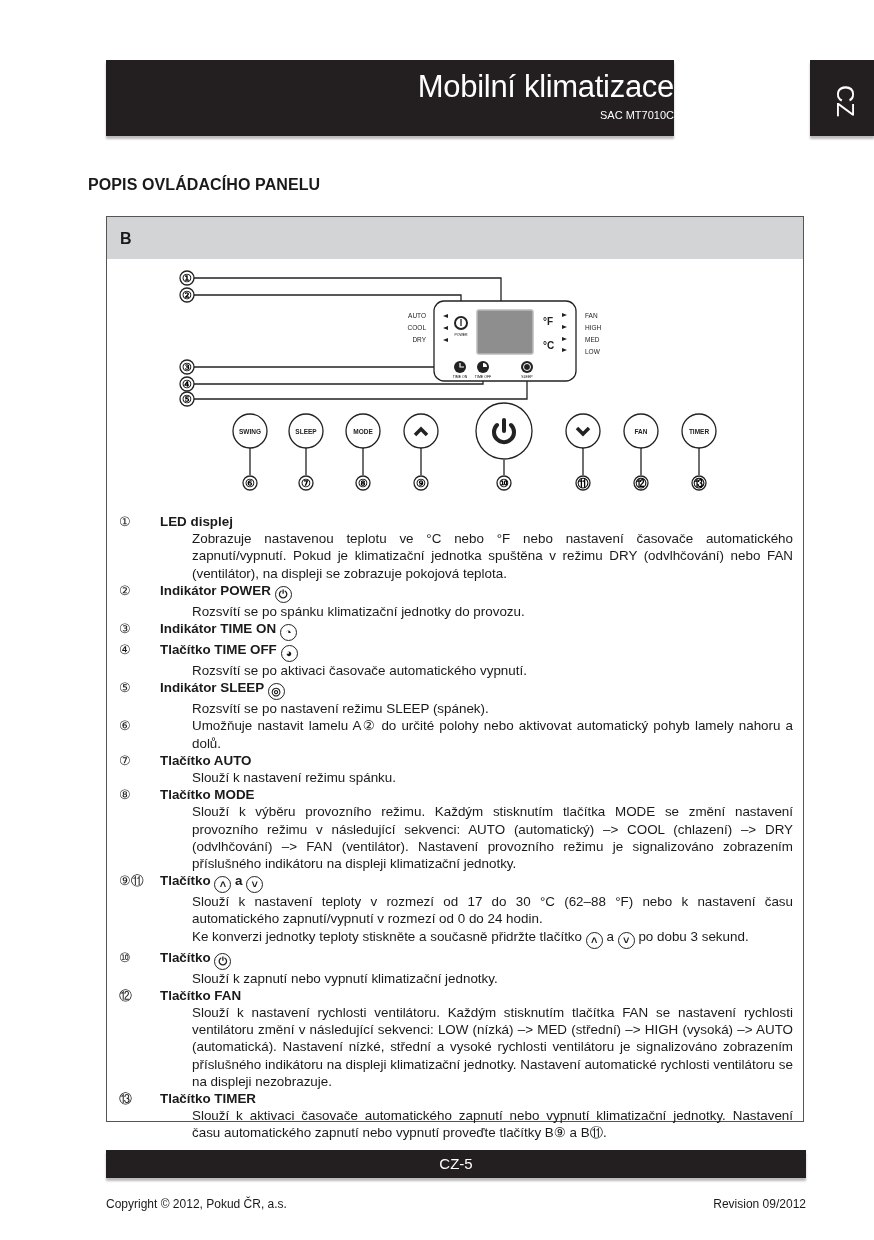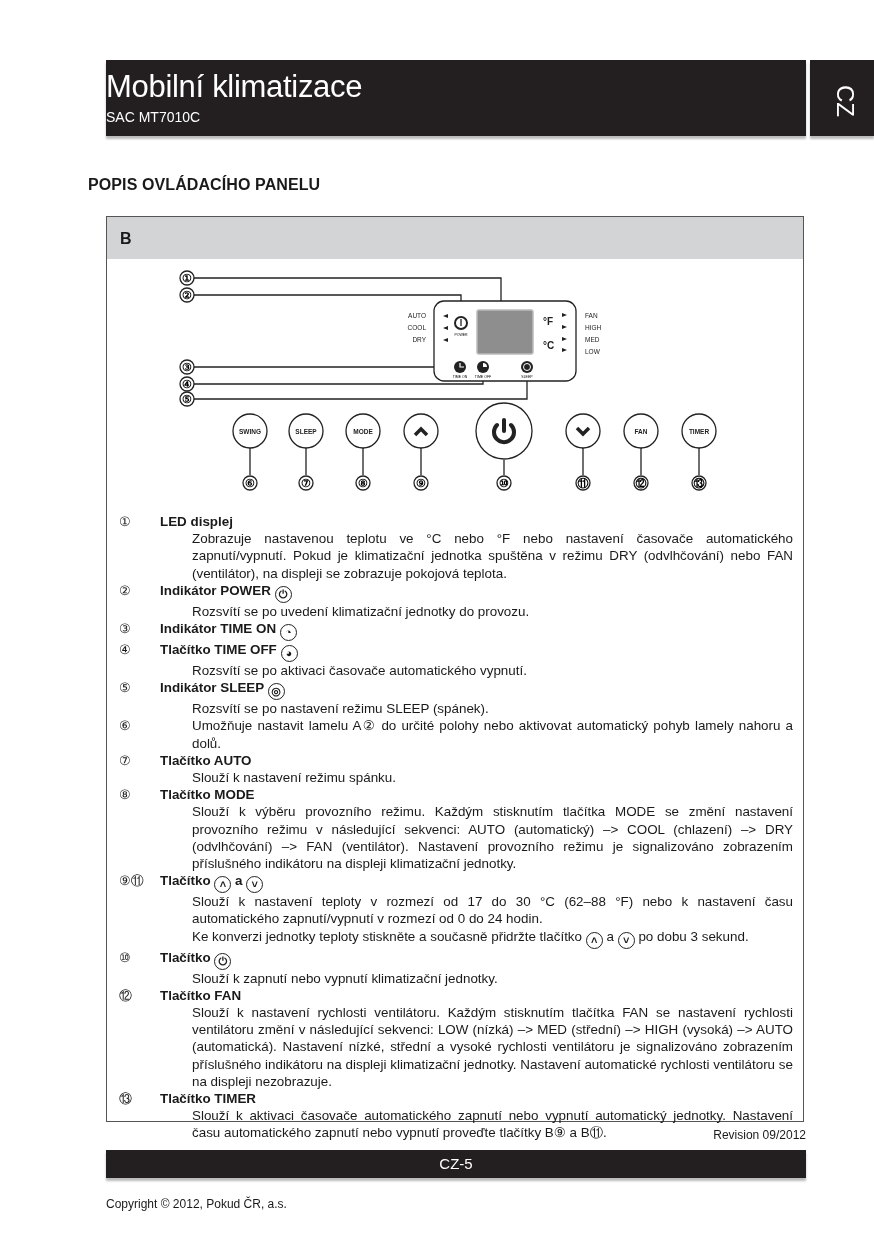--- a/index.html
+++ b/index.html
@@ -1,35 +1,35 @@
 <!DOCTYPE html>
 <html><head>
 <meta charset="utf-8">
 <style>
   html, body { margin:0; padding:0; background:#ffffff; }
   body { width:874px; height:1240px; position:relative; font-family:"Liberation Sans", sans-serif; color:#1a1a1a; overflow:hidden; }
-  .header-bar { position:absolute; left:106px; top:60px; width:700px; height:76px; background:#231f20; color:#fff; text-align:left; box-shadow:0 3px 2px #bbb;text-decoration:underline; }
+  .header-bar { position:absolute; left:106px; top:60px; width:568px; height:76px; background:#231f20; color:#fff; text-align:right; box-shadow:0 3px 2px #bbb;text-decoration:underline; }
   .header-title { position:absolute; top:9px; left:0; right:0; font-size:31px; font-weight:normal; letter-spacing:-0.3px; }
-  .header-sub { position:absolute; top:49px; left:0; right:0; font-size:14px; }
+  .header-sub { position:absolute; top:49px; left:0; right:0; font-size:11px; }
   .lang-tab { position:absolute; left:810px; top:60px; width:64px; height:76px; background:#231f20; color:#fff; box-shadow:0 3px 2px #bbb; }
   .lang-tab span { position:absolute; left:20px; top:26px; font-size:24px; transform:rotate(90deg); transform-origin:center; display:block; width:30px; text-align:center; }
   .section-title { position:absolute; left:88px; top:176px; font-size:16px; font-weight:bold; letter-spacing:0.1px; }
   .box { position:absolute; left:106px; top:216px; width:696px; height:904px; border:1.5px solid #555; }
   .box-head { position:absolute; left:0; top:0; right:0; height:42px; background:#d3d4d5; }
   .box-head span { position:absolute; left:13px; top:13px; font-weight:bold; font-size:16px; }
   svg.diagram { position:absolute; left:0; top:0; }
   .desc { position:absolute; left:0; top:296px; width:696px; font-size:13.4px; line-height:17.2px; }
   .item { position:relative; }
   .num { position:absolute; left:12px; top:0; font-size:13px; }
   .ititle { margin-left:53px; font-weight:bold; }
   .itext { margin-left:85px; margin-right:10px; text-align:justify; }
   .circ { display:inline-block; width:15px; height:15px; border:1.3px solid #222; border-radius:50%; text-align:center; font-size:11px; line-height:15px; vertical-align:-3px; font-weight:bold; }
   .footer-bar { position:absolute; left:106px; top:1150px; width:700px; height:28px; background:#231f20; color:#fff; text-align:center; font-size:15px; line-height:28px; box-shadow:0 3px 2px #bbb; }
   .copyright { position:absolute; left:106px; top:1197px; font-size:12px; }
-  .revision { position:absolute; right:68px; top:1128px; font-size:12px; }
+  .revision { position:absolute; right:68px; top:1197px; font-size:12px; }
 </style>
 </head>
 <body>
 
 <div class="header-bar">
   <div class="header-title">Mobilní klimatizace</div>
   <div class="header-sub">SAC MT7010C</div>
 </div>
 <div class="lang-tab">
   <span>CZ</span>
@@ -161,21 +161,21 @@
 
   <div class="desc">
     <div class="item">
       <span class="num">①</span>
       <div class="ititle">LED displej</div>
       <div class="itext">Zobrazuje nastavenou teplotu ve °C nebo °F nebo nastavení časovače automatického zapnutí/vypnutí. Pokud je klimatizační jednotka spuštěna v režimu DRY (odvlhčování) nebo FAN (ventilátor), na displeji se zobrazuje pokojová teplota.</div>
     </div>
     <div class="item">
       <span class="num">②</span>
       <div class="ititle"><span>Indikátor POWER</span> <span class="circ">⏻</span></div>
-      <div class="itext">Rozsvítí se po uvedení klimatizační jednotky do provozu.</div>
+      <div class="itext">Rozsvítí se po spánku klimatizační jednotky do provozu.</div>
     </div>
     <div class="item">
       <span class="num">③</span>
       <div class="ititle"><span>Indikátor TIME ON</span> <span class="circ">◔</span></div>
     </div>
     <div class="item">
       <span class="num">④</span>
       <div class="ititle"><span>Tlačítko TIME OFF</span> <span class="circ">◕</span></div>
       <div class="itext">Rozsvítí se po aktivaci časovače automatického vypnutí.</div>
     </div>
@@ -210,21 +210,21 @@
       <div class="itext">Slouží k zapnutí nebo vypnutí klimatizační jednotky.</div>
     </div>
     <div class="item">
       <span class="num">⑫</span>
       <div class="ititle">Tlačítko FAN</div>
       <div class="itext">Slouží k nastavení rychlosti ventilátoru. Každým stisknutím tlačítka FAN se nastavení rychlosti ventilátoru změní v následující sekvenci: LOW (nízká) –&gt; MED (střední) –&gt; HIGH (vysoká) –&gt; AUTO (automatická). Nastavení nízké, střední a vysoké rychlosti ventilátoru je signalizováno zobrazením příslušného indikátoru na displeji klimatizační jednotky. Nastavení automatické rychlosti ventilátoru se na displeji nezobrazuje.</div>
     </div>
     <div class="item">
       <span class="num">⑬</span>
       <div class="ititle">Tlačítko TIMER</div>
-      <div class="itext">Slouží k aktivaci časovače automatického zapnutí nebo vypnutí automatický jednotky. Nastavení času automatického zapnutí nebo vypnutí proveďte tlačítky B⑨ a B⑪.</div>
+      <div class="itext">Slouží k aktivaci časovače automatického zapnutí nebo vypnutí klimatizační jednotky. Nastavení času automatického zapnutí nebo vypnutí proveďte tlačítky B⑨ a B⑪.</div>
     </div>
   </div>
 </div>
 
 <div class="footer-bar">
   <span>CZ-5</span>
 </div>
 <div class="copyright">Copyright © 2012, Pokud ČR, a.s.</div>
 <div class="revision">Revision 09/2012</div>
 

